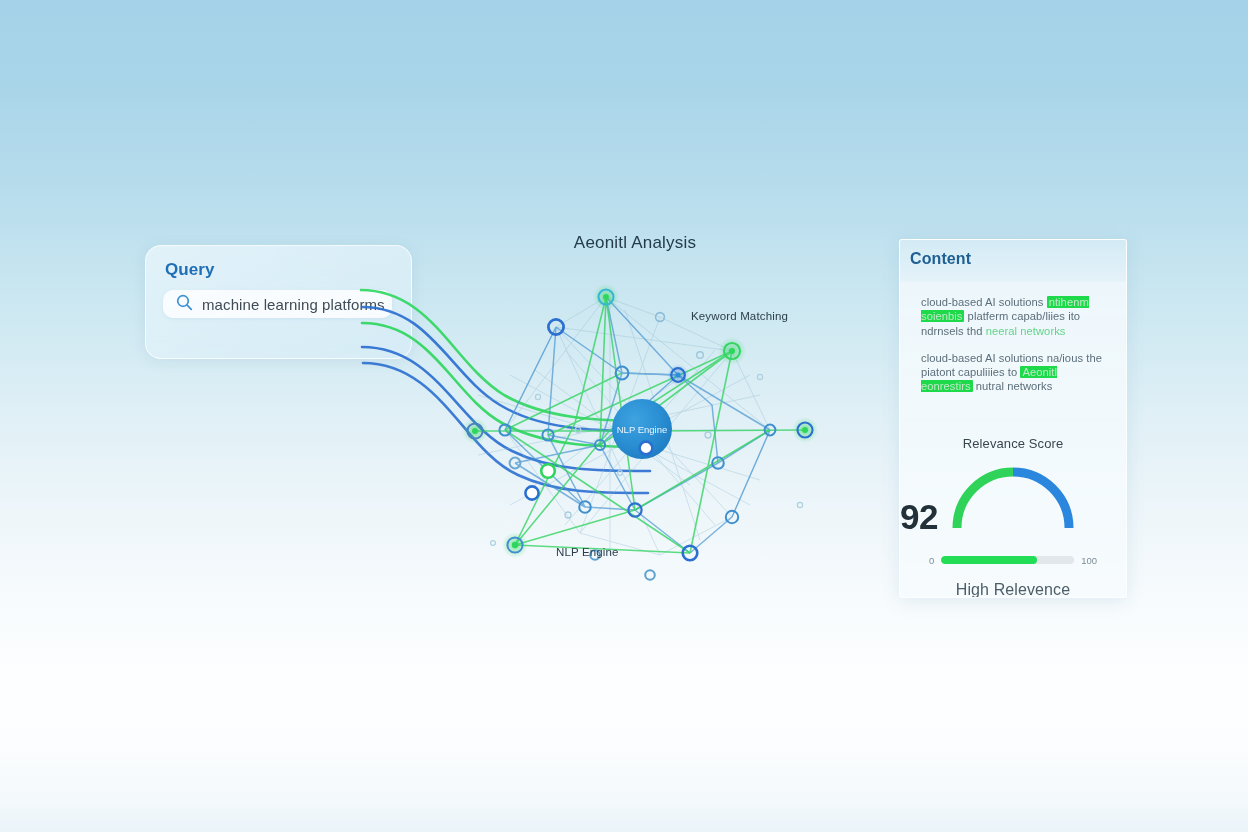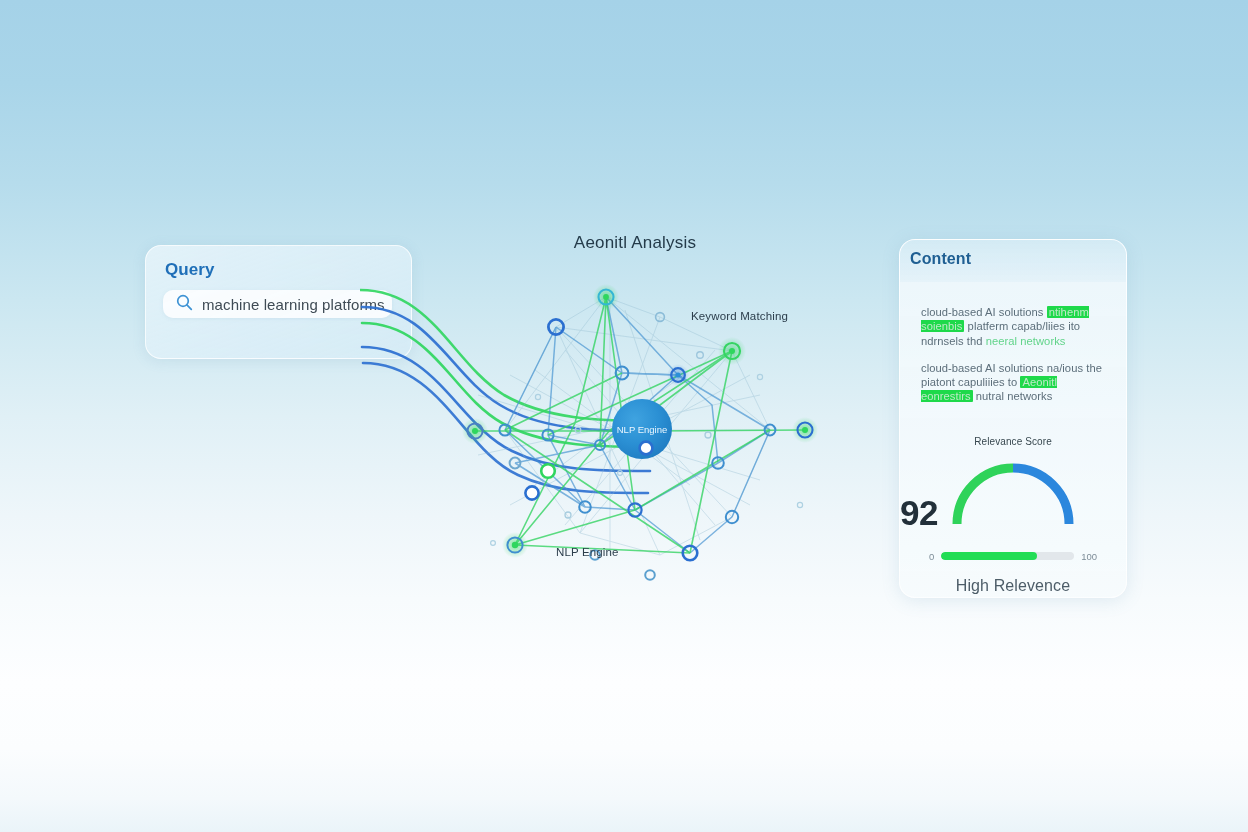--- a/index.html
+++ b/index.html
@@ -61,46 +61,46 @@
     white-space:nowrap;
   }
   #label-keyword-matching{left:691px;top:310px;text-align:center;}
   #label-nlp-engine{left:556px;top:546px;}
 
   
   #content-panel{
     left:899px;top:239px;width:226px;height:357px;
     background:linear-gradient(180deg,rgba(240,248,252,.90),rgba(246,251,253,.93));
     border:1px solid rgba(255,255,255,.8);
-    border-radius:16px;
+    border-radius:3px;
     box-shadow:0 3px 18px rgba(90,140,175,.15);
     overflow:hidden;
   }
   #content-header{
     position:absolute;left:0;top:0;width:100%;height:42px;
     background:linear-gradient(180deg,rgba(207,232,243,.85),rgba(221,239,247,.5));
   }
   #content-title{
     position:absolute;left:10px;top:10px;
     font-size:16px;font-weight:600;color:#1f5f93;letter-spacing:.1px;
   }
   #content-body{
-    position:absolute;left:21px;top:65px;width:186px;
+    position:absolute;left:21px;top:55px;width:186px;
   }
   .content-para{
     font-size:11.2px;line-height:14.3px;color:#5c6e7a;margin-bottom:13px;
     letter-spacing:.05px;
   }
   .hl{background:#1ed94a;color:#bfe9c8;padding:0 2px;border-radius:1px;}
   .green-txt{color:#62d48a;}
 
   
   #gauge-block{position:absolute;left:0;top:196px;width:226px;}
   #gauge-title{
-    text-align:center;font-size:10px;color:#37474f;letter-spacing:.1px;
+    text-align:center;font-size:13px;color:#37474f;letter-spacing:.1px;
   }
   #gauge-wrap{position:relative;width:226px;height:85px;margin-top:9px;}
   #gauge-svg{position:absolute;left:49px;top:0;}
   #gauge-value{
     position:absolute;left:0;top:37px;width:264px;text-align:left;
     font-size:35px;font-weight:700;color:#22303a;letter-spacing:-.5px;
   }
   #gauge-scale{
     position:absolute;left:0;top:93px;width:226px;height:14px;
     display:flex;align-items:center;justify-content:center;gap:7px;

